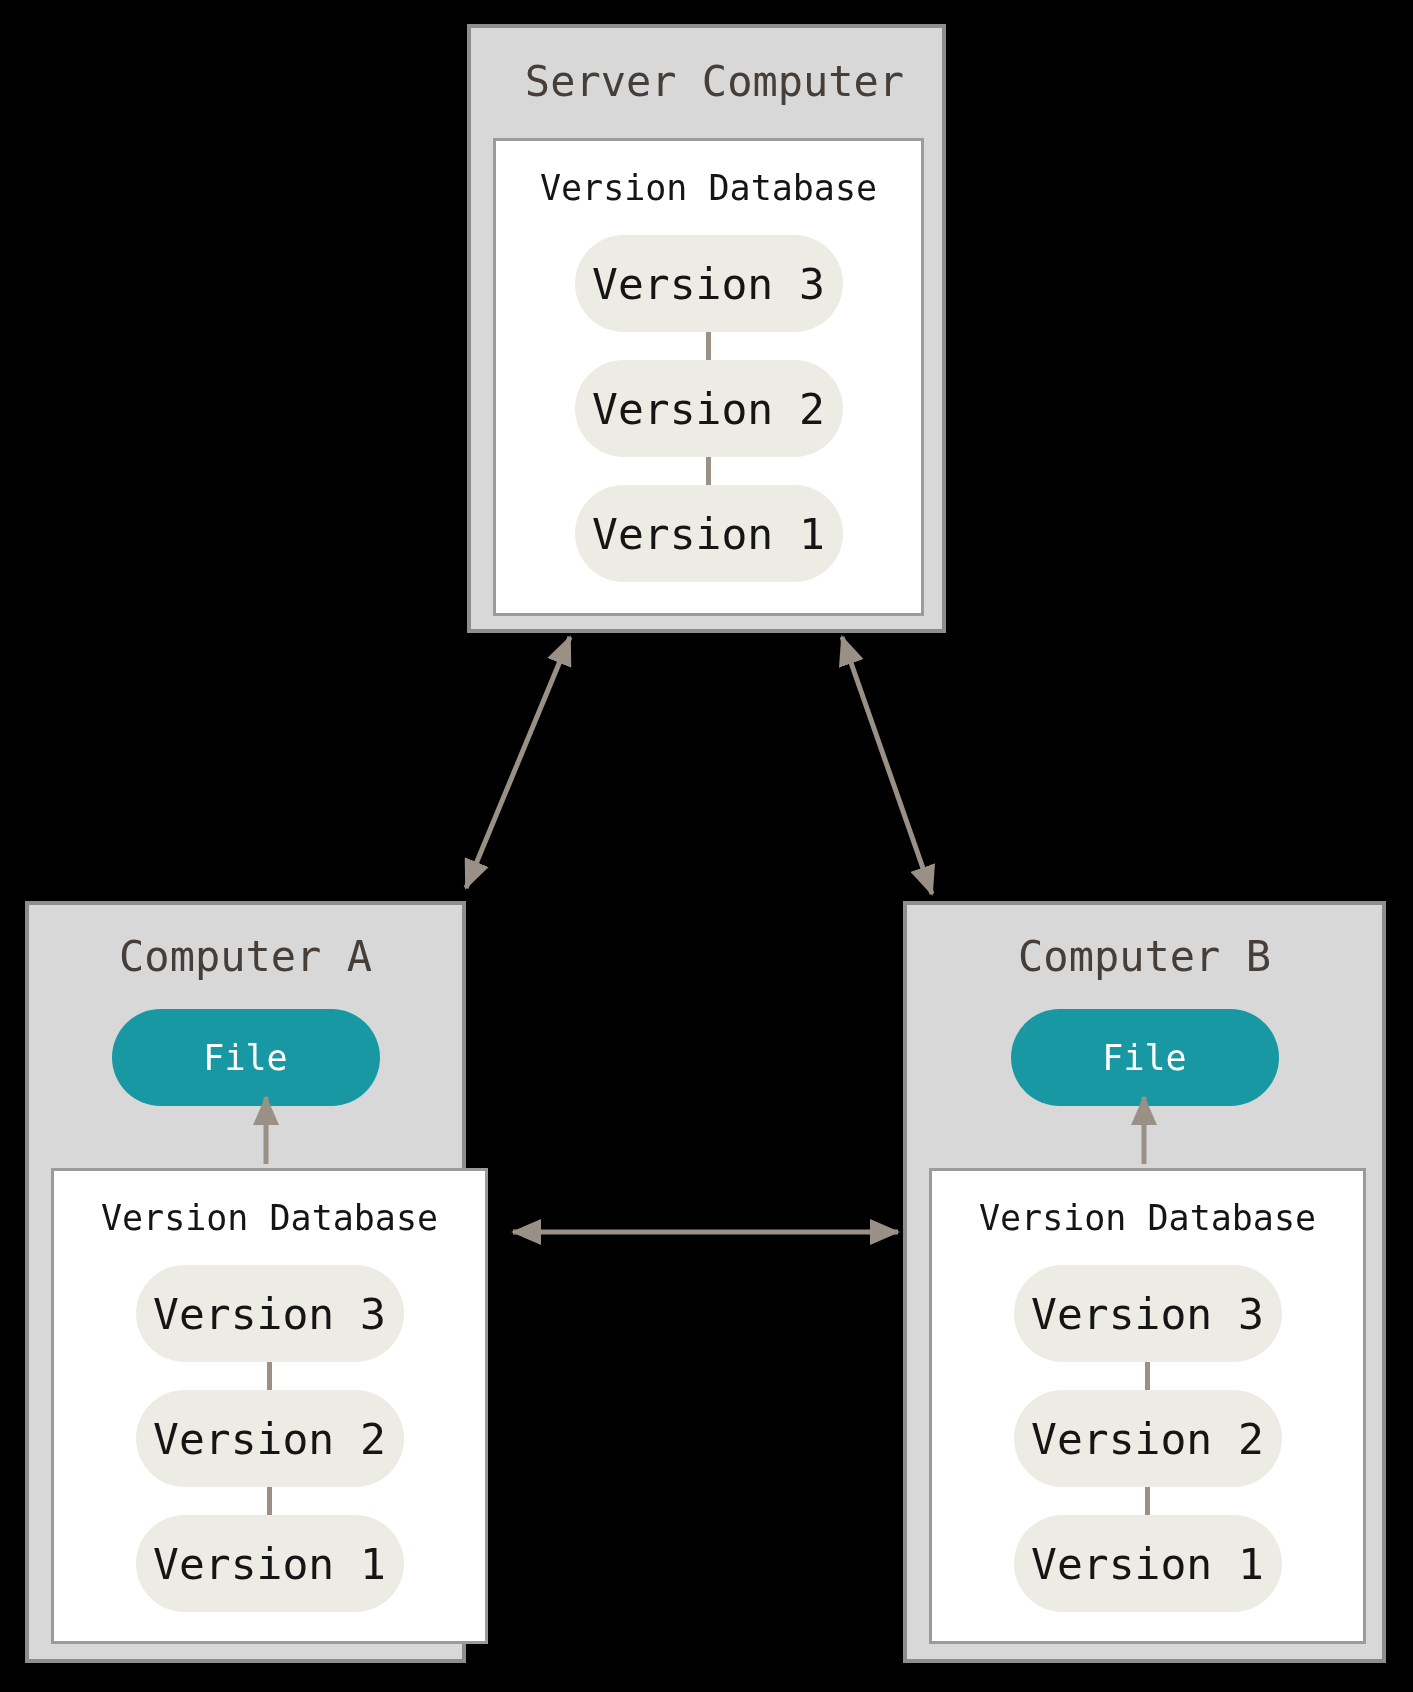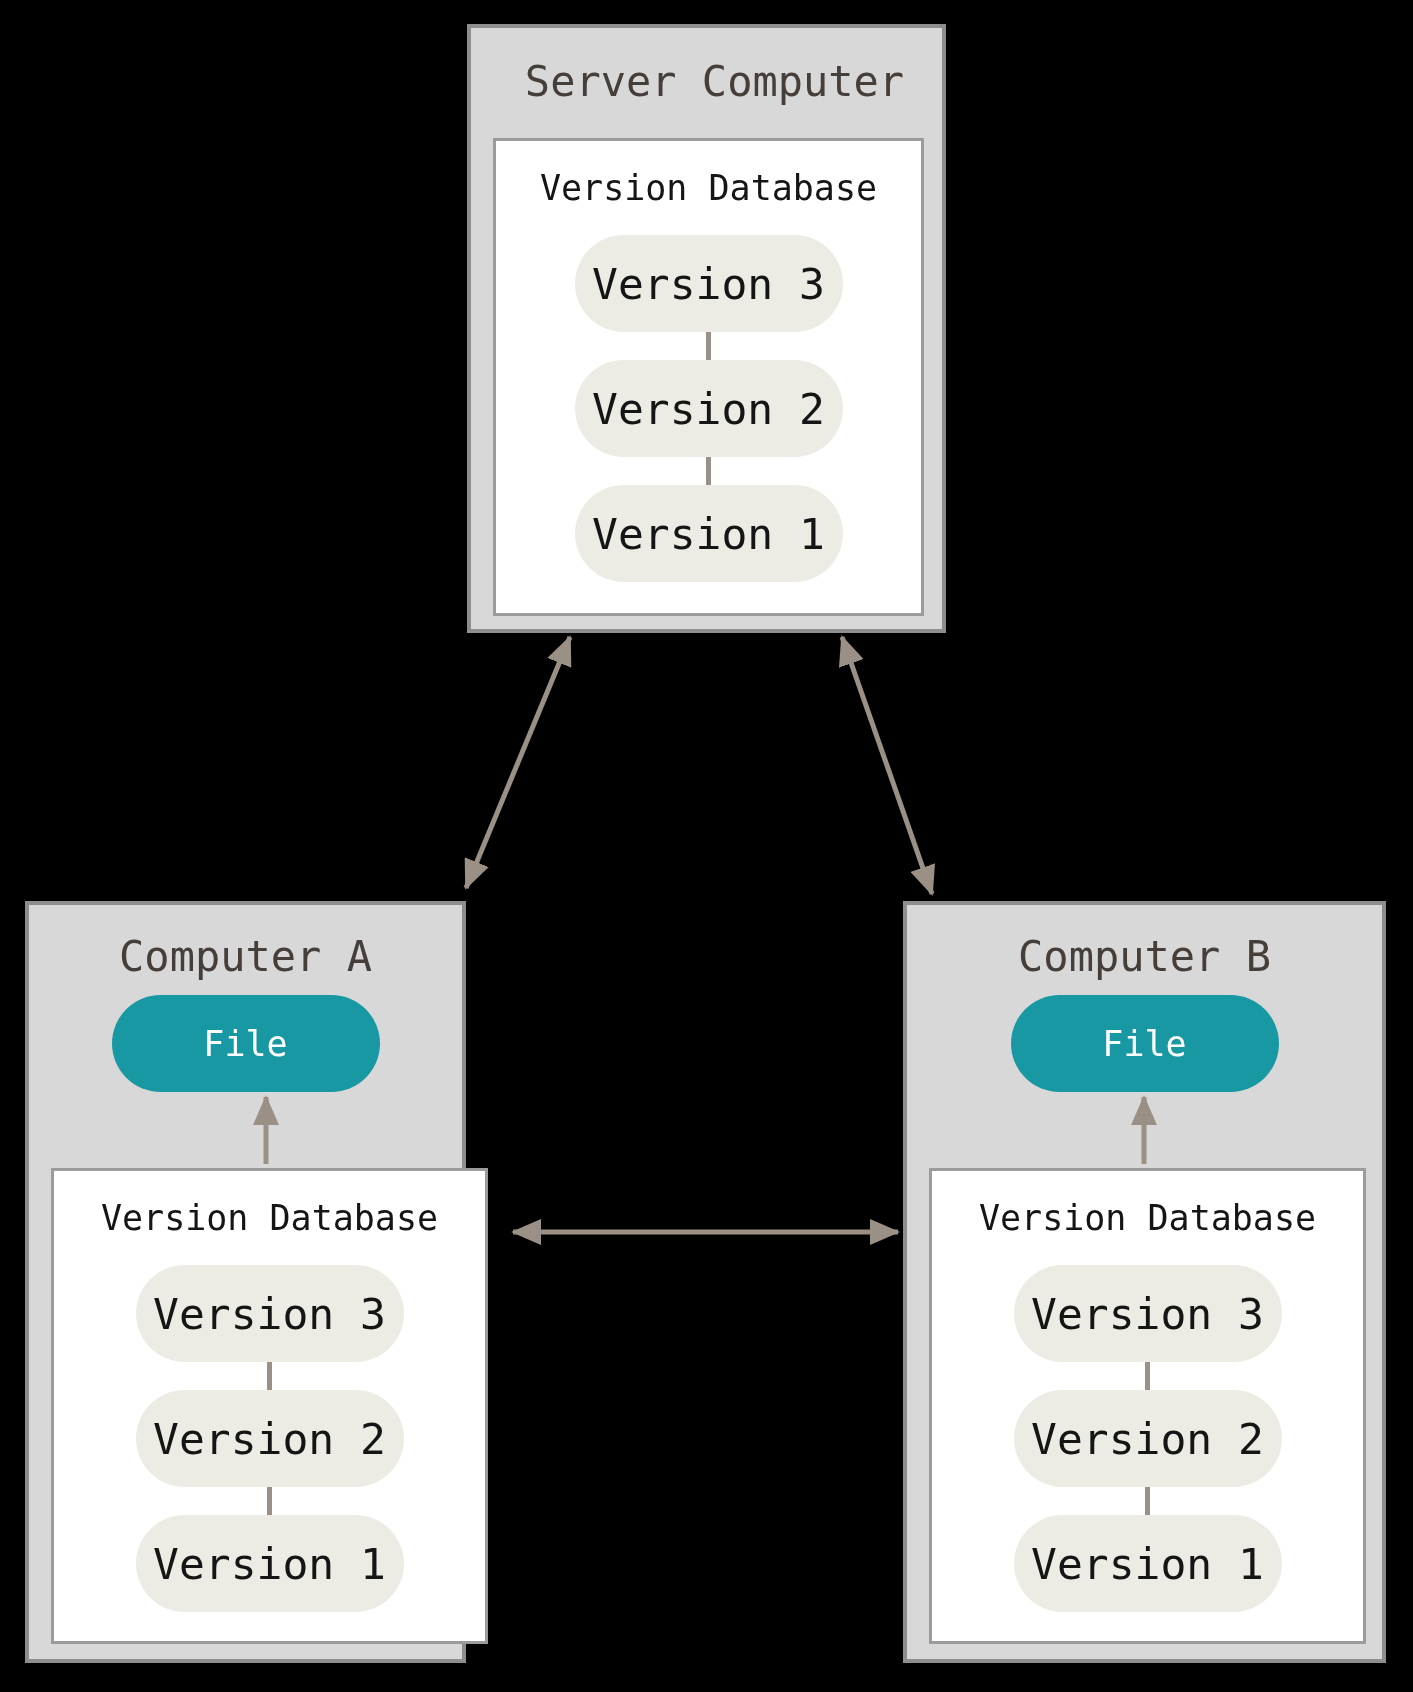--- a/index.html
+++ b/index.html
@@ -43,21 +43,21 @@
     justify-content: center;
     font-size: 42px;
     color: var(--title-text);
     white-space: pre;
   }
   #server-box .outer-title { height: 106px; margin-left: 16px; }
   .computer-box .outer-title { height: 102px; }
 
   .file-pill {
     position: absolute;
-    top: 90px;
+    top: 104px;
     left: 50%;
     transform: translateX(-50%);
     width: 268px;
     height: 97px;
     border-radius: 49px;
     background: var(--file-fill);
     color: var(--file-text);
     display: flex;
     align-items: center;
     justify-content: center;

